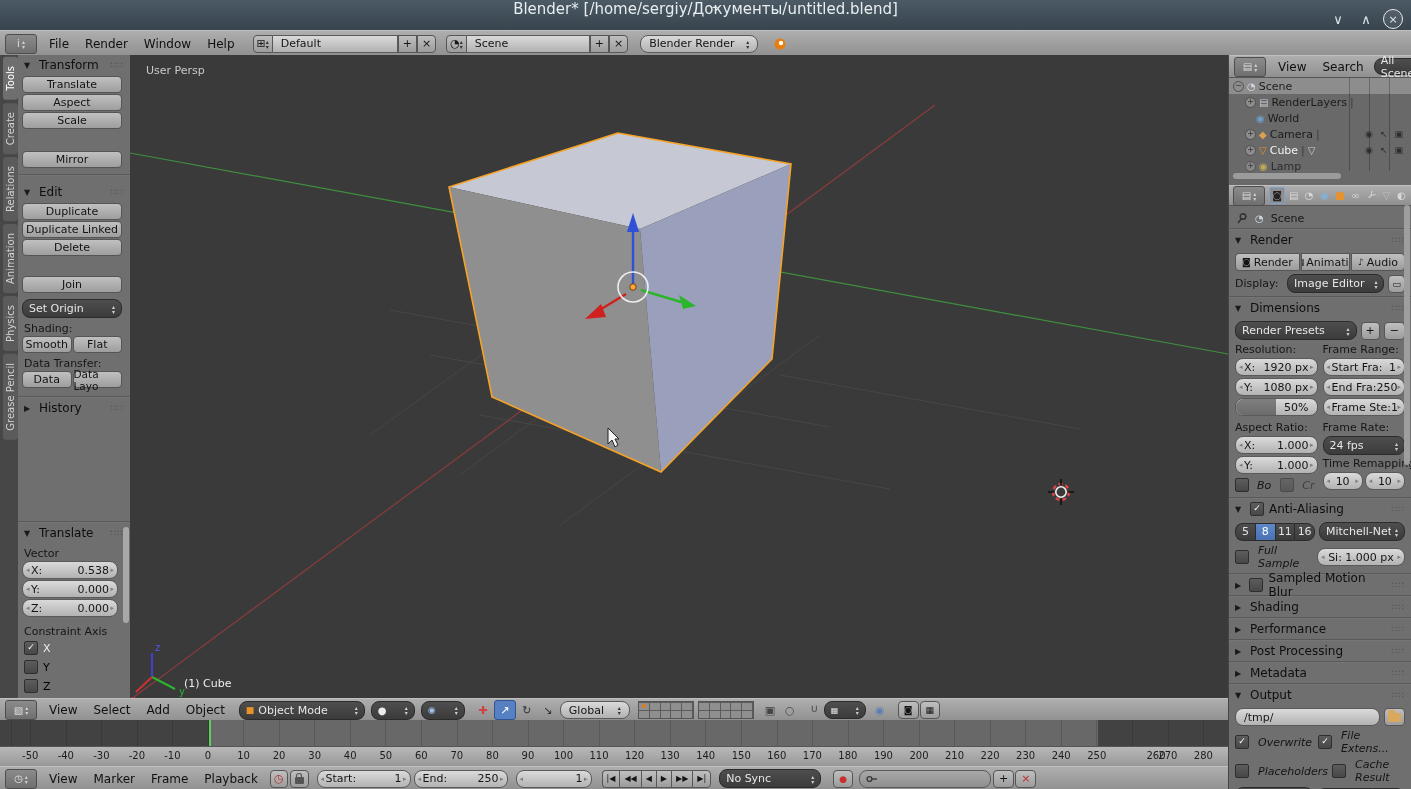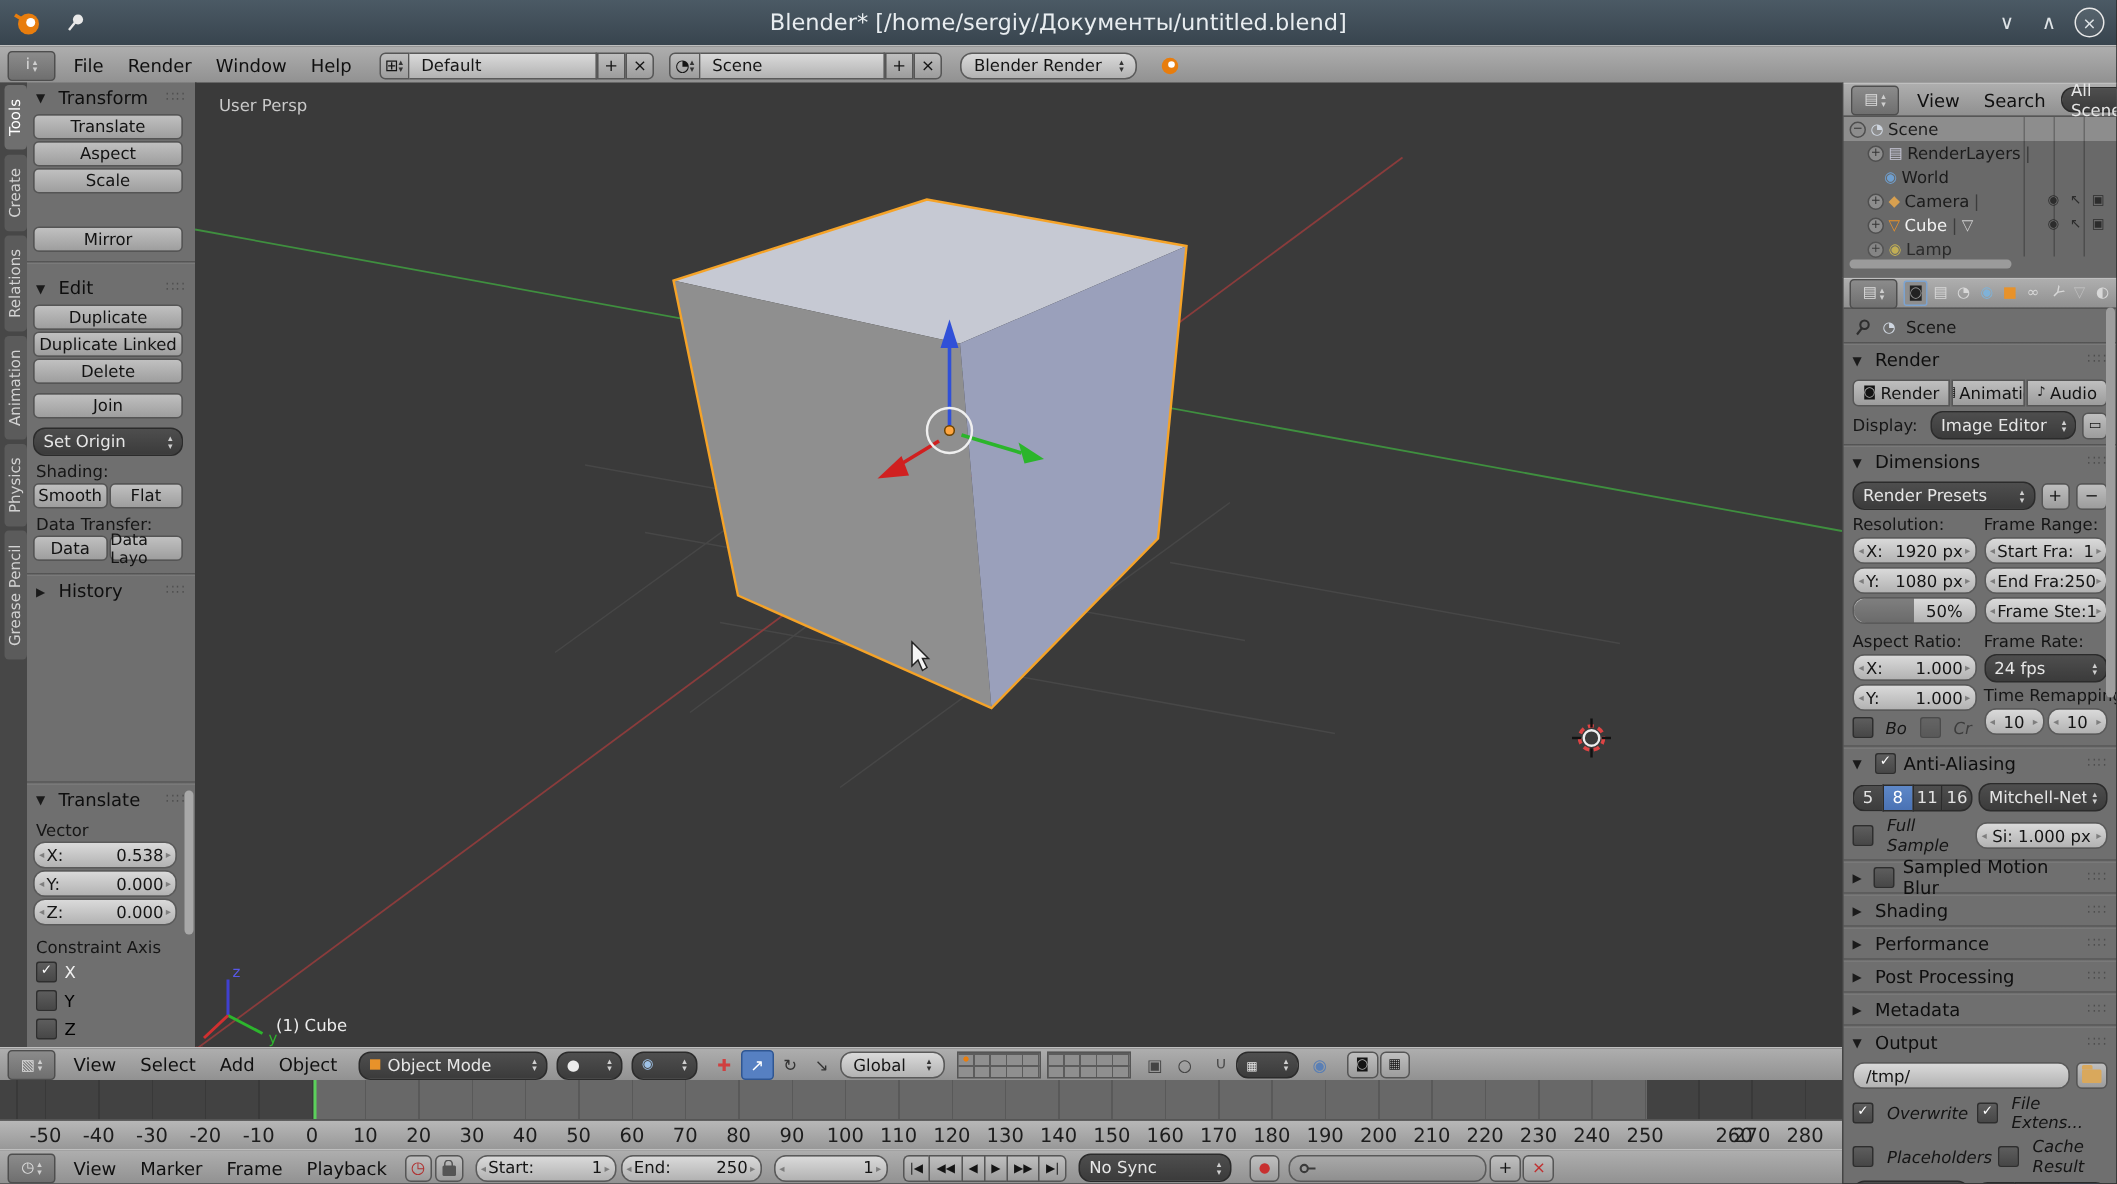--- a/index.html
+++ b/index.html
@@ -4,21 +4,21 @@
 <style>
   html,body{margin:0;padding:0;background:#222;}
   #root{position:relative;width:1411px;height:789px;overflow:hidden;
         font-family:"DejaVu Sans","Liberation Sans",sans-serif;font-size:11px;
         -webkit-font-smoothing:antialiased;user-select:none;}
   .abs{position:absolute;}
   .row{display:flex;align-items:center;}
 
   
   .titlebar{left:0;top:0;width:1411px;height:30px;background:linear-gradient(#4b5a65,#38444e);
-            display:flex;align-items:center;color:#e3e8eb;}
+            display:flex;align-items:center;color:#e3e8eb;flex-direction:column;}
   .titlebar .title{position:absolute;left:0;right:0;text-align:center;font-size:15px;color:#e8edf0;}
   .winbtn{width:22px;height:22px;display:flex;align-items:center;justify-content:center;
           color:#dfe4e7;font-size:13px;margin-left:6px;z-index:2;}
   .closebtn{width:18px;height:18px;border:1px solid #e8e8e8;border-radius:50%;font-size:11px;
             display:flex;align-items:center;justify-content:center;background:rgba(255,255,255,.08);}
 
   
   .hdrbar{background:linear-gradient(#aeaeae,#909090);border-top:1px solid #bfbfbf;
           border-bottom:1px solid #565656;display:flex;align-items:center;color:#141414;}
   .menu{padding:0 8px;font-size:12px;color:#101010;white-space:nowrap;}
@@ -119,21 +119,21 @@
   .hicon{width:20px;height:18px;display:flex;align-items:center;justify-content:center;
          color:#d7d7d7;font-size:11px;border-radius:3px;}
   .hicon.blue{background:#5680c2;border:1px solid #2f5692;color:#fff;}
   .band{left:0;top:720px;width:1228px;height:26px;background:#686868;
         background-image:repeating-linear-gradient(90deg,rgba(0,0,0,.15) 0 1px,transparent 1px 35.55px);
         background-position:30px 0;}
   .bandout{position:absolute;top:0;height:26px;background:rgba(0,0,0,.36);}
   .framemarker{position:absolute;left:209px;top:0;width:2px;height:26px;background:#5bd05b;}
   .ruler{left:0;top:746px;width:1228px;height:20px;background:linear-gradient(#b8b8b8,#969696);
          border-top:1px solid #555;position:relative;overflow:hidden;}
-  .tick{position:absolute;top:3px;transform:translateX(-50%);font-size:13px;color:#1d1d1d;}
+  .tick{position:absolute;top:3px;transform:translateX(-50%);font-size:10px;color:#1d1d1d;}
   .tlhdr{left:0;top:766px;width:1228px;height:23px;}
   .media{display:flex;}
   .media .btn{border-radius:0;border-right-width:0;padding:0 4px;font-size:8px;height:16px;}
   .media .btn:first-child{border-radius:4px 0 0 4px;}
   .media .btn:last-child{border-radius:0 4px 4px 0;border-right-width:1px;}
   .lock{width:9px;height:7px;background:#555;border-radius:1px;position:relative;margin-top:4px;}
   .lock::before{content:"";position:absolute;top:-4px;left:1.5px;width:4px;height:4px;
                 border:1.5px solid #555;border-bottom:none;border-radius:3px 3px 0 0;}
   .keyfield{width:118px;height:16px;border:1px solid #5a5a5a;border-radius:8px;
             background:linear-gradient(#a8a8a8,#8f8f8f);display:flex;align-items:center;padding:0 6px;gap:3px;}
@@ -231,21 +231,21 @@
       <div class="sbtn" style="margin-top:22px">Mirror</div>
       <div class="sep" style="margin:6px 0"></div>
       <div class="phdr">
         <span class="tri open"></span>
         <span>Edit</span>
         <span class="dots"></span>
       </div>
       <div class="sbtn">Duplicate</div>
       <div class="sbtn" style="white-space:nowrap;font-size:11px">Duplicate Linked</div>
       <div class="sbtn">Delete</div>
-      <div class="sbtn" style="margin-top:6px">Join</div>
+      <div class="sbtn" style="margin-top:20px">Join</div>
       <div class="dd" style="margin:6px 8px 0 4px">
         <span>Set Origin</span>
         <span class="ud"></span>
       </div>
       <div class="slabel">Shading:</div>
       <div class="halfrow">
         <div class="sbtn">Smooth</div>
         <div class="sbtn">Flat</div>
       </div>
       <div class="slabel">Data Transfer:</div>

